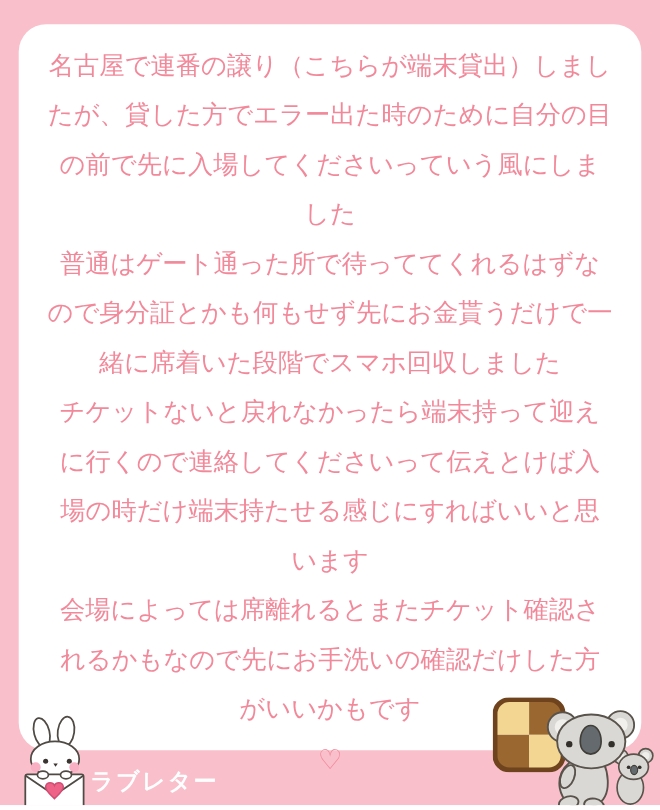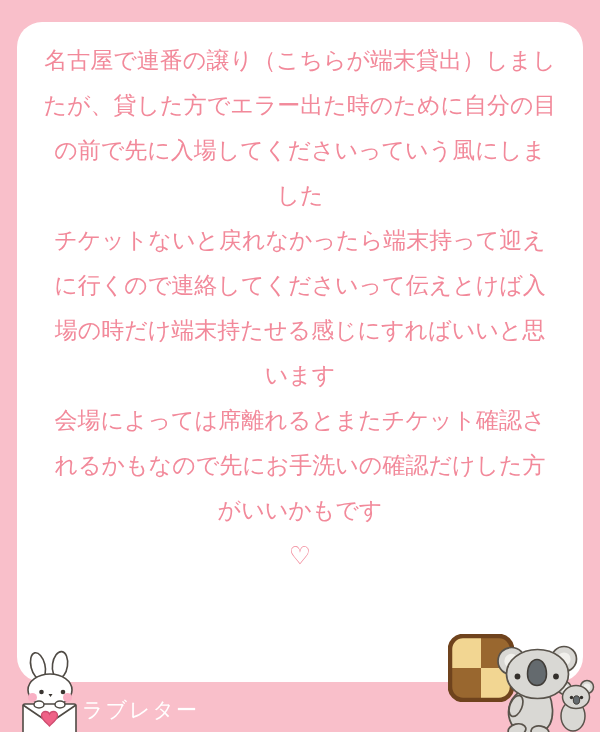--- a/index.html
+++ b/index.html
@@ -32,37 +32,38 @@
     text-align:center;
     color:#f2899a;
     font-size:25px;
     line-height:45px;
   }
   .logo-label{
     position:absolute;
     left:82px;top:698px;
     color:#ffffff;
     font-size:21px;
-    font-weight:normal;
+    font-weight:bold;
     letter-spacing:2px;
     line-height:24px;
   }
   .mascot{position:absolute;}
   #rabbit{left:19px;top:650px;}
   #cookie{left:448px;top:634px;}
   #koala{left:494px;top:645px;}
 </style>
 </head>
 <body>
 
 <div id="screen">
 
   <div class="card">
     <div class="message">
         <p>名古屋で連番の譲り（こちらが端末貸出）しましたが、貸した方でエラー出た時のために自分の目の前で先に入場してくださいっていう風にしました</p>
+        <p>普通はゲート通った所で待っててくれるはずなので身分証とかも何もせず先にお金貰うだけで一緒に席着いた段階でスマホ回収しました</p>
         <p>チケットないと戻れなかったら端末持って迎えに行くので連絡してくださいって伝えとけば入場の時だけ端末持たせる感じにすればいいと思います</p>
         <p>会場によっては席離れるとまたチケット確認されるかもなので先にお手洗いの確認だけした方がいいかもです</p>
       </div>
     <div class="heart-line">♡</div>
   </div>
 
   <svg id="rabbit" class="mascot" width="60" height="86" viewBox="0 0 60 86">
     <g stroke="#4f4a44" stroke-width="1.6" fill="#ffffff" stroke-linejoin="round" stroke-linecap="round">
       <ellipse cx="19" cy="16" rx="7" ry="13.5" transform="rotate(-14 19 16)"></ellipse>
       <ellipse cx="41" cy="15" rx="7.5" ry="13.5" transform="rotate(8 41 15)"></ellipse>

